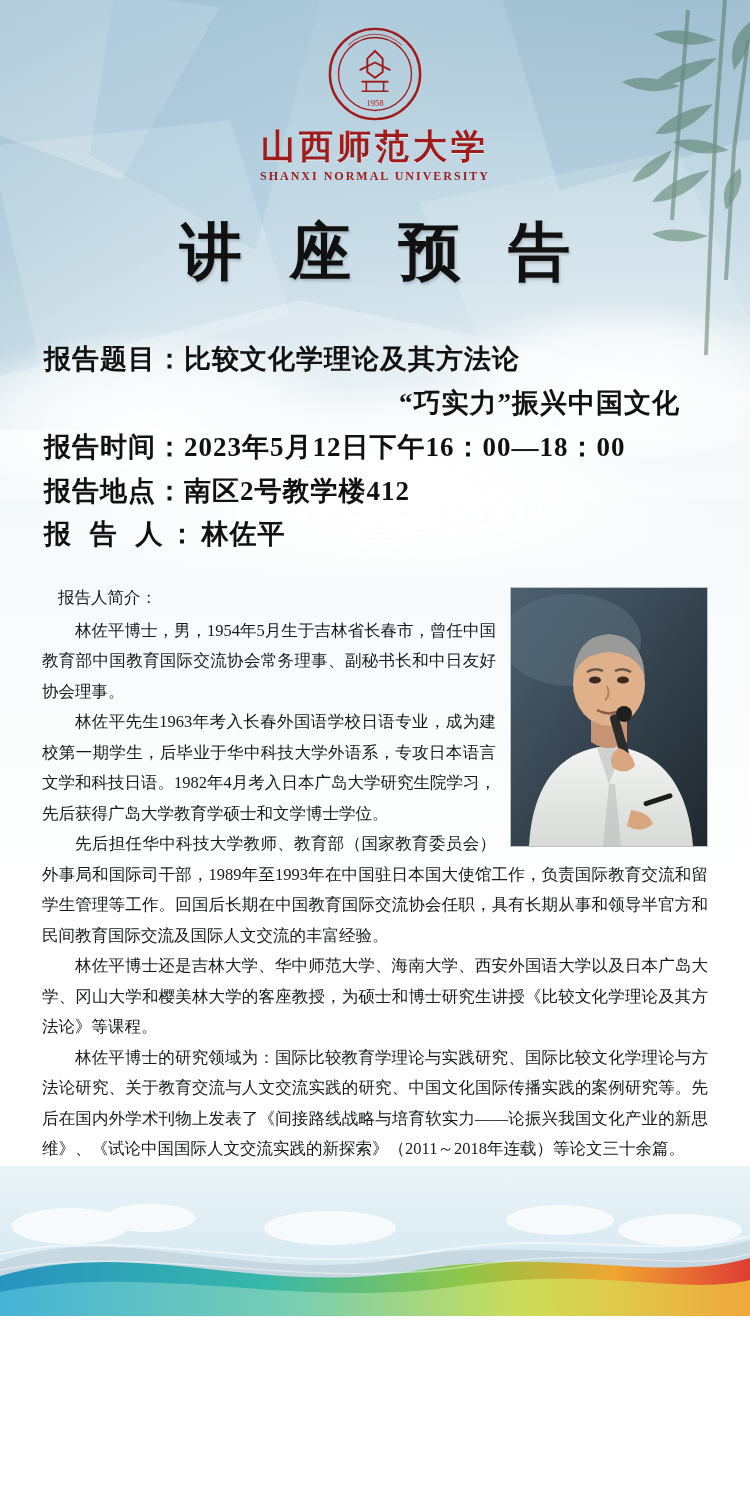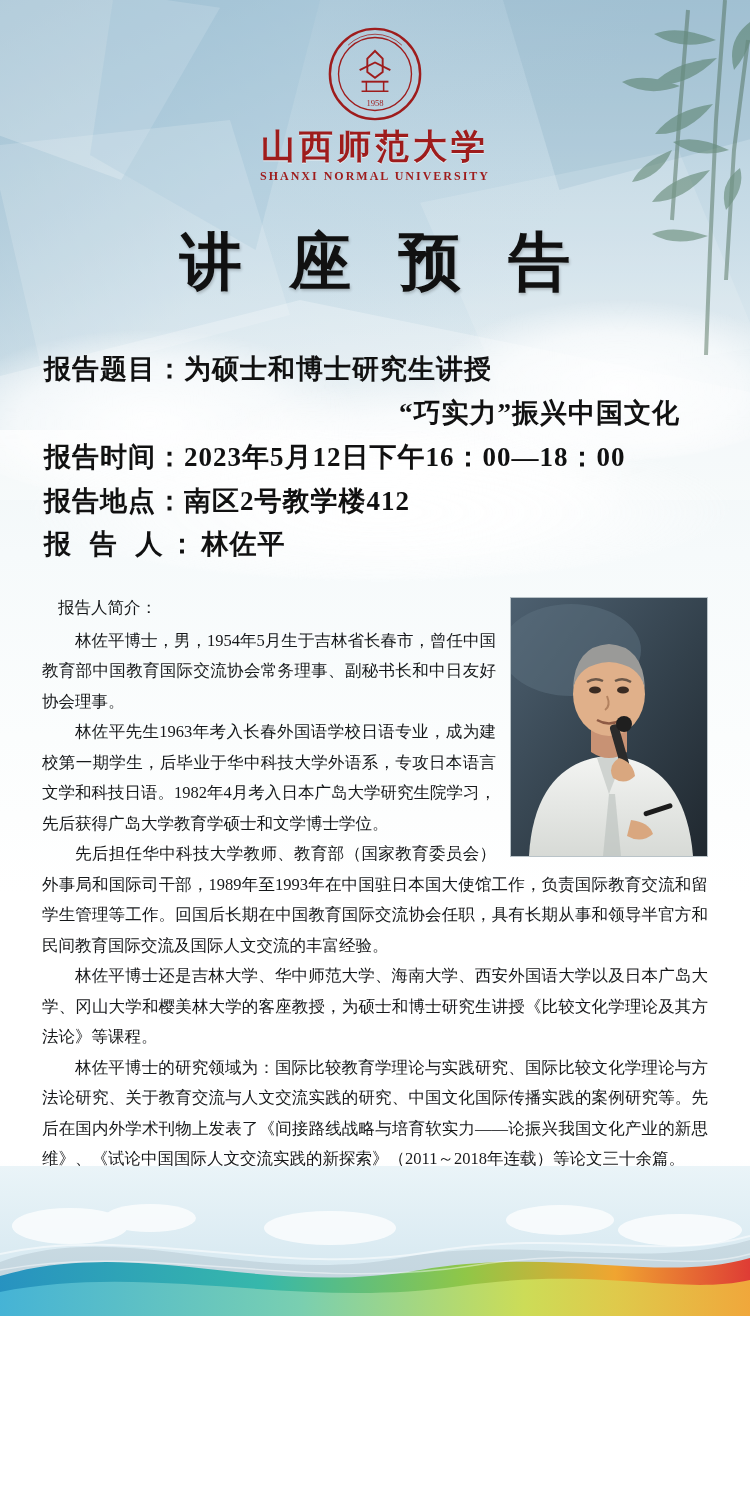--- a/index.html
+++ b/index.html
@@ -99,21 +99,21 @@
   }
   .uni-name-en {
     font-family: "Liberation Serif", "DejaVu Serif", serif;
     font-size: 12px;
     letter-spacing: 2px;
     color: #9e1c1c;
     margin-top: 4px;
     font-weight: bold;
   }
   .poster-title {
-    margin-top: 36px;
+    margin-top: 26px;
     font-family: "Liberation Serif", "DejaVu Serif", serif;
     font-weight: bold;
     font-size: 62px;
     letter-spacing: 16px;
     color: #111;
     text-indent: 16px;
     text-shadow: 1px 2px 3px rgba(0,0,0,.20);
   }
 
   
@@ -224,21 +224,21 @@
         <path d="M22 20 a40 40 0 0 1 56 0" fill="none" stroke="#9e1c1c" stroke-width="0.8"></path>
       </svg>
     </div>
     <div class="uni-name-cn">山西师范大学</div>
     <div class="uni-name-en">SHANXI NORMAL UNIVERSITY</div>
     <div class="poster-title">讲 座 预 告</div>
   </div>
 
   <div class="info">
     <div class="info-line">
-      <span>报告题目：</span><span>为硕士和博士研究生讲授</span>
+      <span>报告题目：</span><span>比较文化学理论及其方法论</span>
     </div>
     <div class="info-line center-sub">“巧实力”振兴中国文化</div>
     <div class="info-line">
       <span>报告时间：</span><span>2023年5月12日下午16：00—18：00</span>
     </div>
     <div class="info-line">
       <span>报告地点：</span><span>南区2号教学楼412</span>
     </div>
     <div class="info-line">
       <span class="lbl-spaced">报 告 人：</span><span>林佐平</span>

